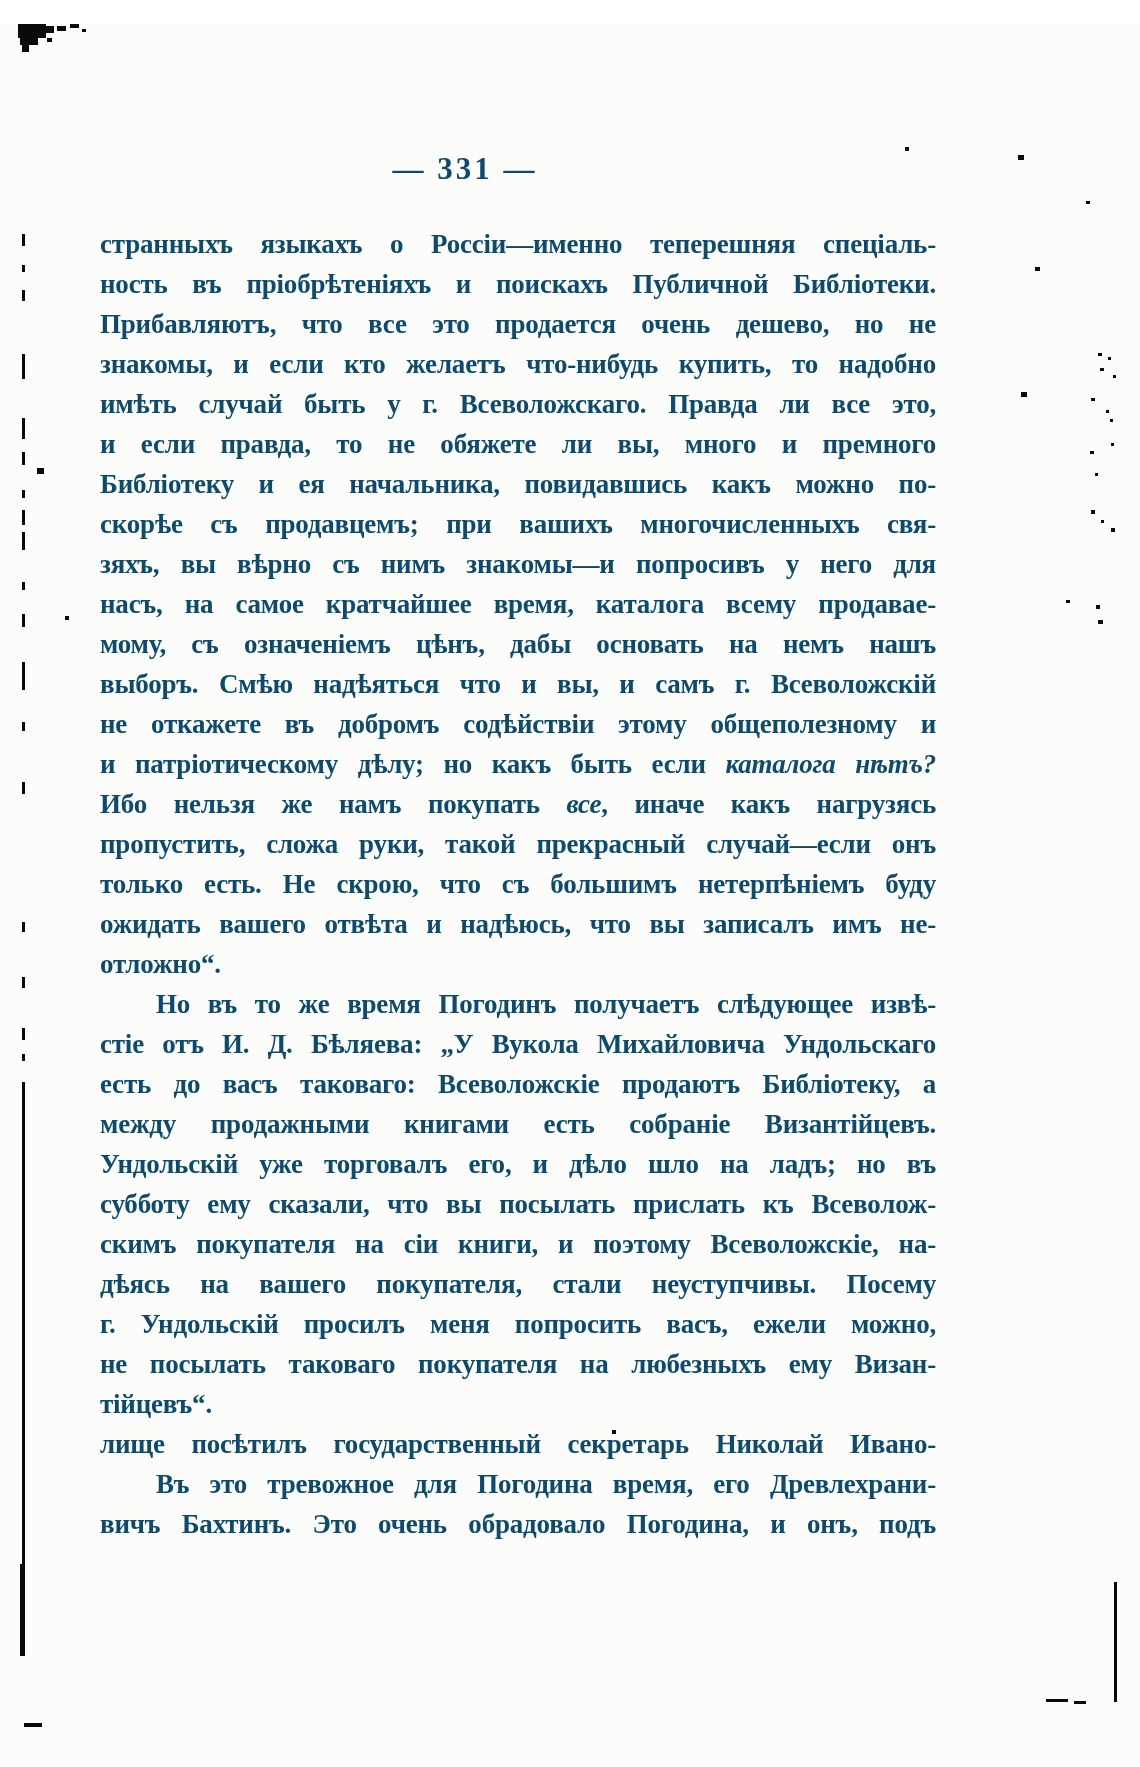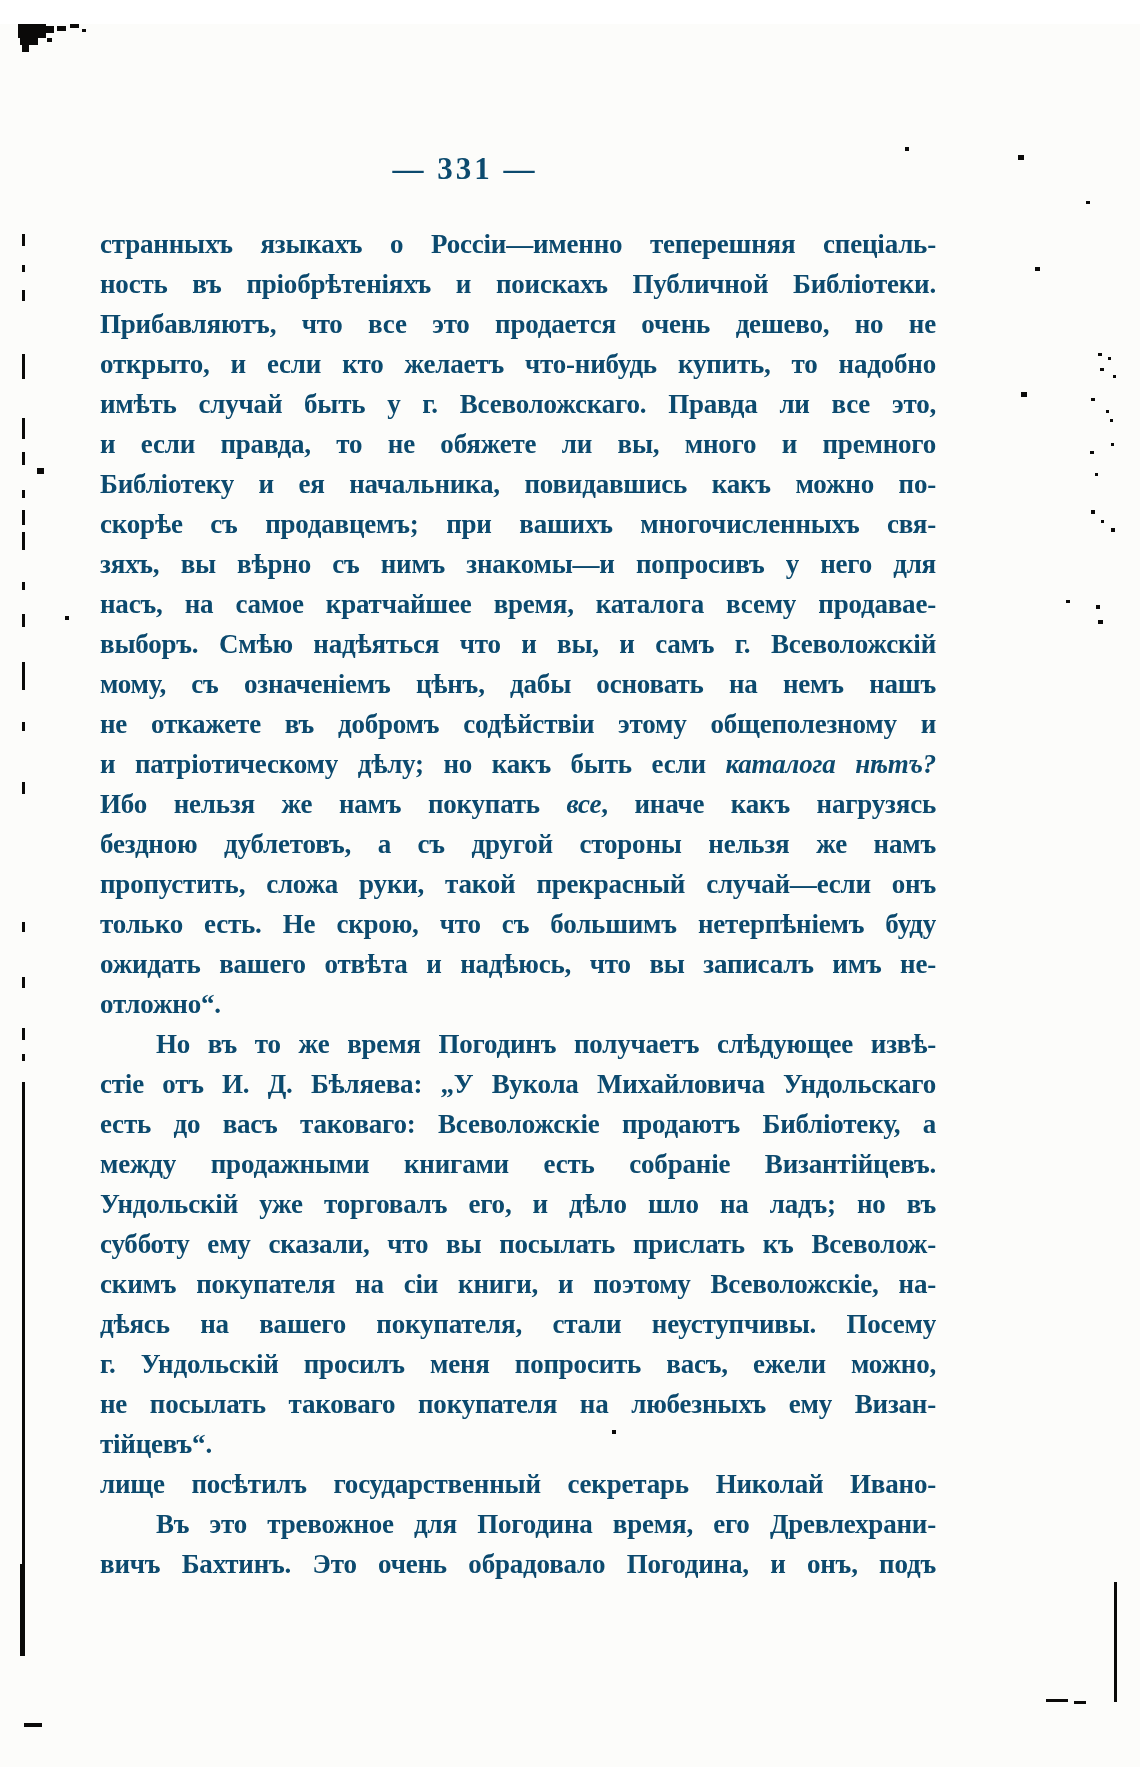--- a/index.html
+++ b/index.html
@@ -40,33 +40,32 @@
 </head>
 <body>
 
 <div class="page">
   <div class="pagenum">— 331 —</div>
 
   <div class="textblock">
       <div class="line"><span>странныхъ языкахъ о Россіи—именно теперешняя спеціаль-</span></div>
       <div class="line"><span>ность въ пріобрѣтеніяхъ и поискахъ Публичной Библіотеки.</span></div>
       <div class="line"><span>Прибавляютъ, что все это продается очень дешево, но не</span></div>
-      <div class="line"><span>открыто, и если кто желаетъ что-нибудь купить, то надобно</span></div>
+      <div class="line"><span>знакомы, и если кто желаетъ что-нибудь купить, то надобно</span></div>
       <div class="line"><span>имѣть случай быть у г. Всеволожскаго. Правда ли все это,</span></div>
       <div class="line"><span>и если правда, то не обяжете ли вы, много и премного</span></div>
       <div class="line"><span>Библіотеку и ея начальника, повидавшись какъ можно по-</span></div>
       <div class="line"><span>скорѣе съ продавцемъ; при вашихъ многочисленныхъ свя-</span></div>
       <div class="line"><span>зяхъ, вы вѣрно съ нимъ знакомы—и попросивъ у него для</span></div>
       <div class="line"><span>насъ, на самое кратчайшее время, каталога всему продавае-</span></div>
+      <div class="line"><span>мому, съ означеніемъ цѣнъ, дабы основать на немъ нашъ</span></div>
       <div class="line"><span>выборъ. Смѣю надѣяться что и вы, и самъ г. Всеволожскій</span></div>
-      <div class="line"><span>мому, съ означеніемъ цѣнъ, дабы основать на немъ нашъ</span></div>
       <div class="line"><span>не откажете въ добромъ содѣйствіи этому общеполезному и</span></div>
       <div class="line"><span>и патріотическому дѣлу; но какъ быть если </span><i>каталога нѣтъ?</i></div>
       <div class="line"><span>Ибо нельзя же намъ покупать </span><i>все</i><span>, иначе какъ нагрузясь</span></div>
-      <div class="line"><span>бездною дублетовъ, а съ другой стороны нельзя же намъ</span></div>
       <div class="line"><span>пропустить, сложа руки, такой прекрасный случай—если онъ</span></div>
       <div class="line"><span>только есть. Не скрою, что съ большимъ нетерпѣніемъ буду</span></div>
       <div class="line"><span>ожидать вашего отвѣта и надѣюсь, что вы записалъ имъ не-</span></div>
       <div class="line pl"><span>отложно“.</span></div>
       <div class="line ind"><span>Но въ то же время Погодинъ получаетъ слѣдующее извѣ-</span></div>
       <div class="line"><span>стіе отъ И. Д. Бѣляева: „У Вукола Михайловича Ундольскаго</span></div>
       <div class="line"><span>есть до васъ таковаго: Всеволожскіе продаютъ Библіотеку, а</span></div>
       <div class="line"><span>между продажными книгами есть собраніе Византійцевъ.</span></div>
       <div class="line"><span>Ундольскій уже торговалъ его, и дѣло шло на ладъ; но въ</span></div>
       <div class="line"><span>субботу ему сказали, что вы посылать прислать къ Всеволож-</span></div>

